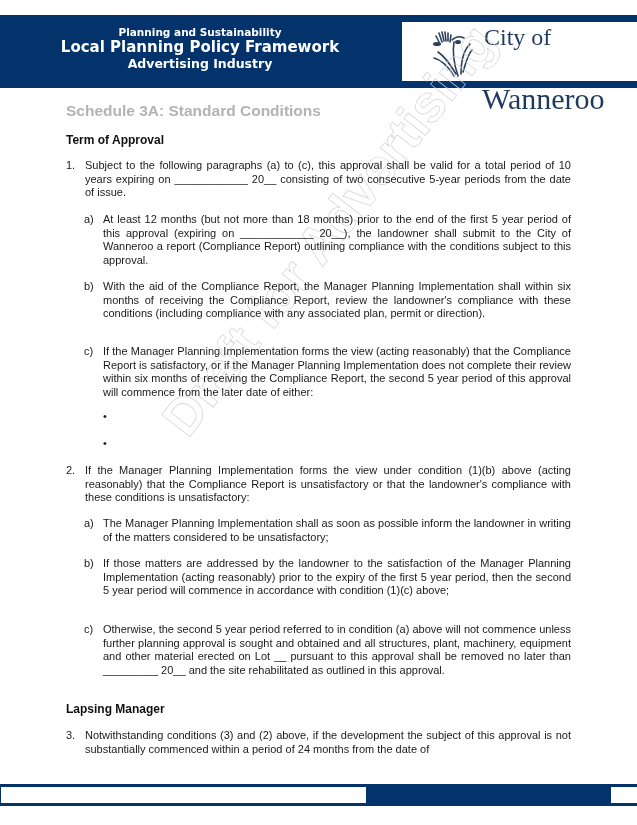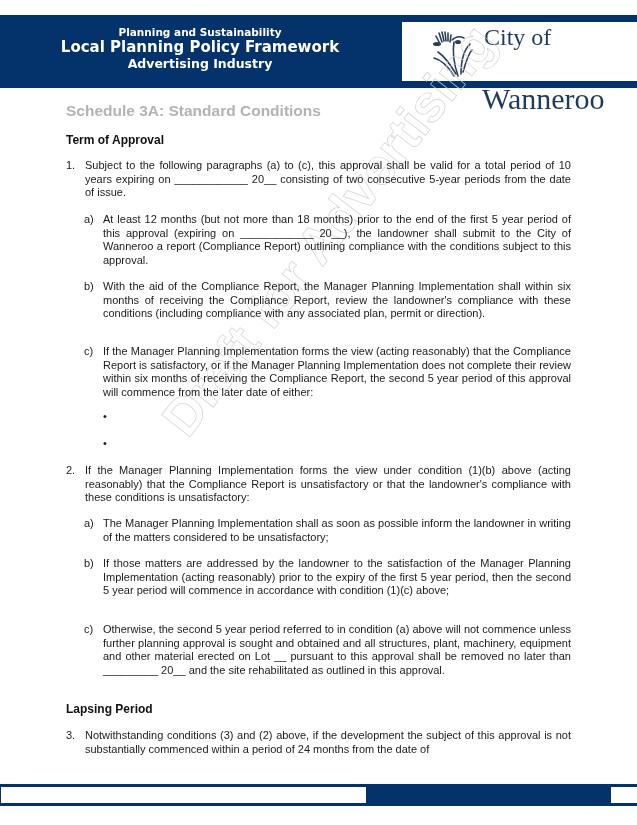--- a/index.html
+++ b/index.html
@@ -138,21 +138,21 @@
 <div class="para" style="left:103px; top:557px; width:468px;">
   <span class="alpha">b)</span>
   <span>If those matters are addressed by the landowner to the satisfaction of the Manager Planning Implementation (acting reasonably) prior to the expiry of the first 5 year period, then the second 5 year period will commence in accordance with condition (1)(c) above;</span>
 </div>
 
 <div class="para" style="left:103px; top:623px; width:468px;">
   <span class="alpha">c)</span>
   <span>Otherwise, the second 5 year period referred to in condition (a) above will not commence unless further planning approval is sought and obtained and all structures, plant, machinery, equipment and other material erected on Lot __ pursuant to this approval shall be removed no later than _________ 20__ and the site rehabilitated as outlined in this approval.</span>
 </div>
 
-<div class="heading" style="top:702px;">Lapsing Period</div>
+<div class="heading" style="top:702px;">Lapsing Manager</div>
 
 <div class="para" style="left:85px; top:729px; width:486px;">
   <span class="num">3.</span>
   <span>Notwithstanding conditions (3) and (2) above, if the development the subject of this approval is not substantially commenced within a period of 24 months from the date of</span>
 </div>
 
 <div class="footer-bar">
   <div class="footer-left"></div>
   <div class="footer-right"></div>
 </div>

